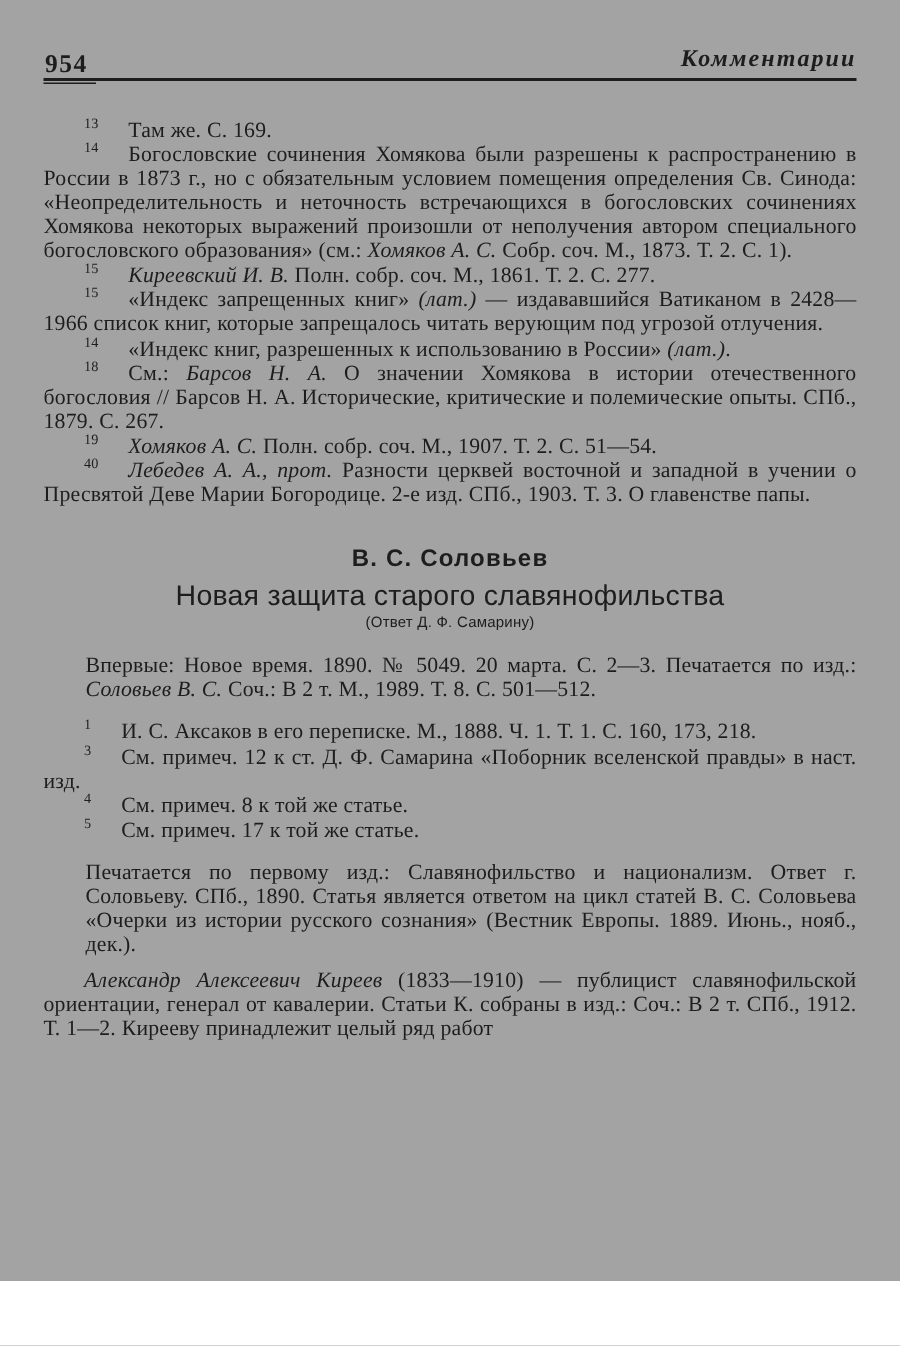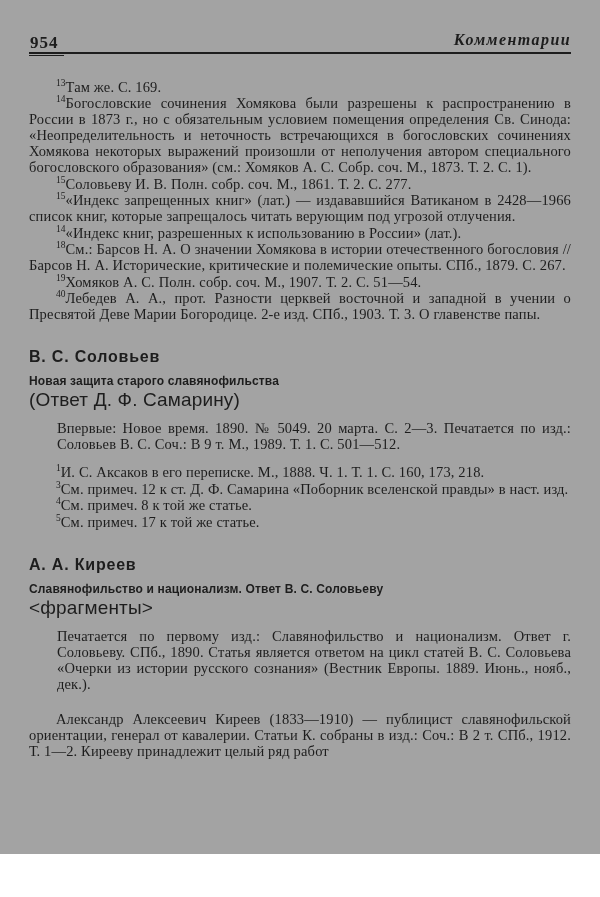--- a/index.html
+++ b/index.html
@@ -24,80 +24,75 @@
     position:absolute; top:52px; left:29px; right:29px;
     height:2.4px; background:#1d1d1d;
   }
   .content {
     position:absolute; top:78px; left:29px; width:542px;
     font-size:14.5px; line-height:16px; letter-spacing:0.15px;
     text-align:justify;
   }
   .content p { margin:0.5px 0 0 0; text-indent:27px; }
   sup.fn-num {
-    font-size:9.5px; line-height:0; margin-right:0; letter-spacing:0;
+    font-size:9.5px; line-height:0; margin-right:20px; letter-spacing:0;
   }
-  .it { }
+  .it { font-style:italic; }
   .section-head {
-    margin-top:26px; text-align:left; text-indent:0;
+    margin-top:26px; text-align:center; text-indent:0;
     font-family:"Liberation Sans","DejaVu Sans",sans-serif;
   }
   .section-head .author {
     font-size:16px; font-weight:bold; letter-spacing:0.8px;
     line-height:18px; margin-bottom:7px;
   }
-  .section-head .title { font-size:12px; line-height:17px; margin-bottom:1px;font-weight:bold; }
-  .section-head .subtitle { font-size:19px; line-height:17px; }
+  .section-head .title { font-size:19px; line-height:17px; margin-bottom:1px; }
+  .section-head .subtitle { font-size:10px; line-height:17px; }
   p.source-note { margin:12px 0 0 28px; text-indent:0; }
   .notes-block { margin-top:12px; }
-  p.bio { margin-top:19px; }
+  p.bio { margin-top:8px; }
 </style>
 </head>
 <body>
 
 <div class="page">
 
   <div class="page-header">
     <span class="page-num">954</span>
     <span class="running-title">Комментарии</span>
   </div>
   <div class="header-rule"></div>
 
   <div class="content">
 
     <div class="fn-block">
         <p><sup class="fn-num">13</sup><span>Там же. С. 169.</span></p>
         <p><sup class="fn-num">14</sup><span>Богословские сочинения Хомякова были разрешены к распространению в России в 1873 г., но с обязательным условием помещения определения Св. Синода: «Неопределительность и неточность встречающихся в богословских сочинениях Хомякова некоторых выражений произошли от неполучения автором специального богословского образования» (см.: </span><span class="it">Хомяков А. С.</span><span> Собр. соч. М., 1873. Т. 2. С. 1).</span></p>
-        <p><sup class="fn-num">15</sup><span class="it">Соловьеву И. В.</span><span> Полн. собр. соч. М., 1861. Т. 2. С. 277.</span></p>
+        <p><sup class="fn-num">15</sup><span class="it">Киреевский И. В.</span><span> Полн. собр. соч. М., 1861. Т. 2. С. 277.</span></p>
         <p><sup class="fn-num">15</sup><span>«Индекс запрещенных книг» </span><span class="it">(лат.)</span><span> — издававшийся Ватиканом в 2428—1966 список книг, которые запрещалось читать верующим под угрозой отлучения.</span></p>
         <p><sup class="fn-num">14</sup><span>«Индекс книг, разрешенных к использованию в России» </span><span class="it">(лат.)</span><span>.</span></p>
         <p><sup class="fn-num">18</sup><span>См.: </span><span class="it">Барсов Н. А.</span><span> О значении Хомякова в истории отечественного богословия // Барсов Н. А. Исторические, критические и полемические опыты. СПб., 1879. С. 267.</span></p>
         <p><sup class="fn-num">19</sup><span class="it">Хомяков А. С.</span><span> Полн. собр. соч. М., 1907. Т. 2. С. 51—54.</span></p>
         <p><sup class="fn-num">40</sup><span class="it">Лебедев А. А., прот.</span><span> Разности церквей восточной и западной в учении о Пресвятой Деве Марии Богородице. 2-е изд. СПб., 1903. Т. 3. О главенстве папы.</span></p>
       </div>
 
     <div class="section-head">
       <div class="author">В. С. Соловьев</div>
       <div class="title">Новая защита старого славянофильства</div>
       <div class="subtitle">(Ответ Д. Ф. Самарину)</div>
     </div>
 
-    <p class="source-note"><span>Впервые: Новое время. 1890. № 5049. 20 марта. С. 2—3. Печатается по изд.: </span><span class="it">Соловьев В. С.</span><span> Соч.: В 9 т. М., 1989. Т. 1. С. 501—512.</span></p>
+    <p class="source-note"><span>Впервые: Новое время. 1890. № 5049. 20 марта. С. 2—3. Печатается по изд.: </span><span class="it">Соловьев В. С.</span><span> Соч.: В 2 т. М., 1989. Т. 8. С. 501—512.</span></p>
 
     <div class="fn-block notes-block">
         <p><sup class="fn-num">1</sup><span>И. С. Аксаков в его переписке. М., 1888. Ч. 1. Т. 1. С. 160, 173, 218.</span></p>
         <p><sup class="fn-num">3</sup><span>См. примеч. 12 к ст. Д. Ф. Самарина «Поборник вселенской правды» в наст. изд.</span></p>
         <p><sup class="fn-num">4</sup><span>См. примеч. 8 к той же статье.</span></p>
         <p><sup class="fn-num">5</sup><span>См. примеч. 17 к той же статье.</span></p>
       </div>
 
-    <div class="section-head">
-      <div class="author">А. А. Киреев</div>
-      <div class="title">Славянофильство и национализм. Ответ В. С. Соловьеву</div>
-      <div class="subtitle">&lt;фрагменты&gt;</div>
-    </div>
 
     <p class="source-note"><span>Печатается по первому изд.: Славянофильство и национализм. Ответ г. Соловьеву. СПб., 1890. Статья является ответом на цикл статей В. С. Соловьева «Очерки из истории русского сознания» (Вестник Европы. 1889. Июнь., нояб., дек.).</span></p>
 
     <p class="bio"><span class="it">Александр Алексеевич Киреев</span><span> (1833—1910) — публицист славянофильской ориентации, генерал от кавалерии. Статьи К. собраны в изд.: Соч.: В 2 т. СПб., 1912. Т. 1—2. Кирееву принадлежит целый ряд работ</span></p>
 
   </div>
 </div>
 
 </body></html>

